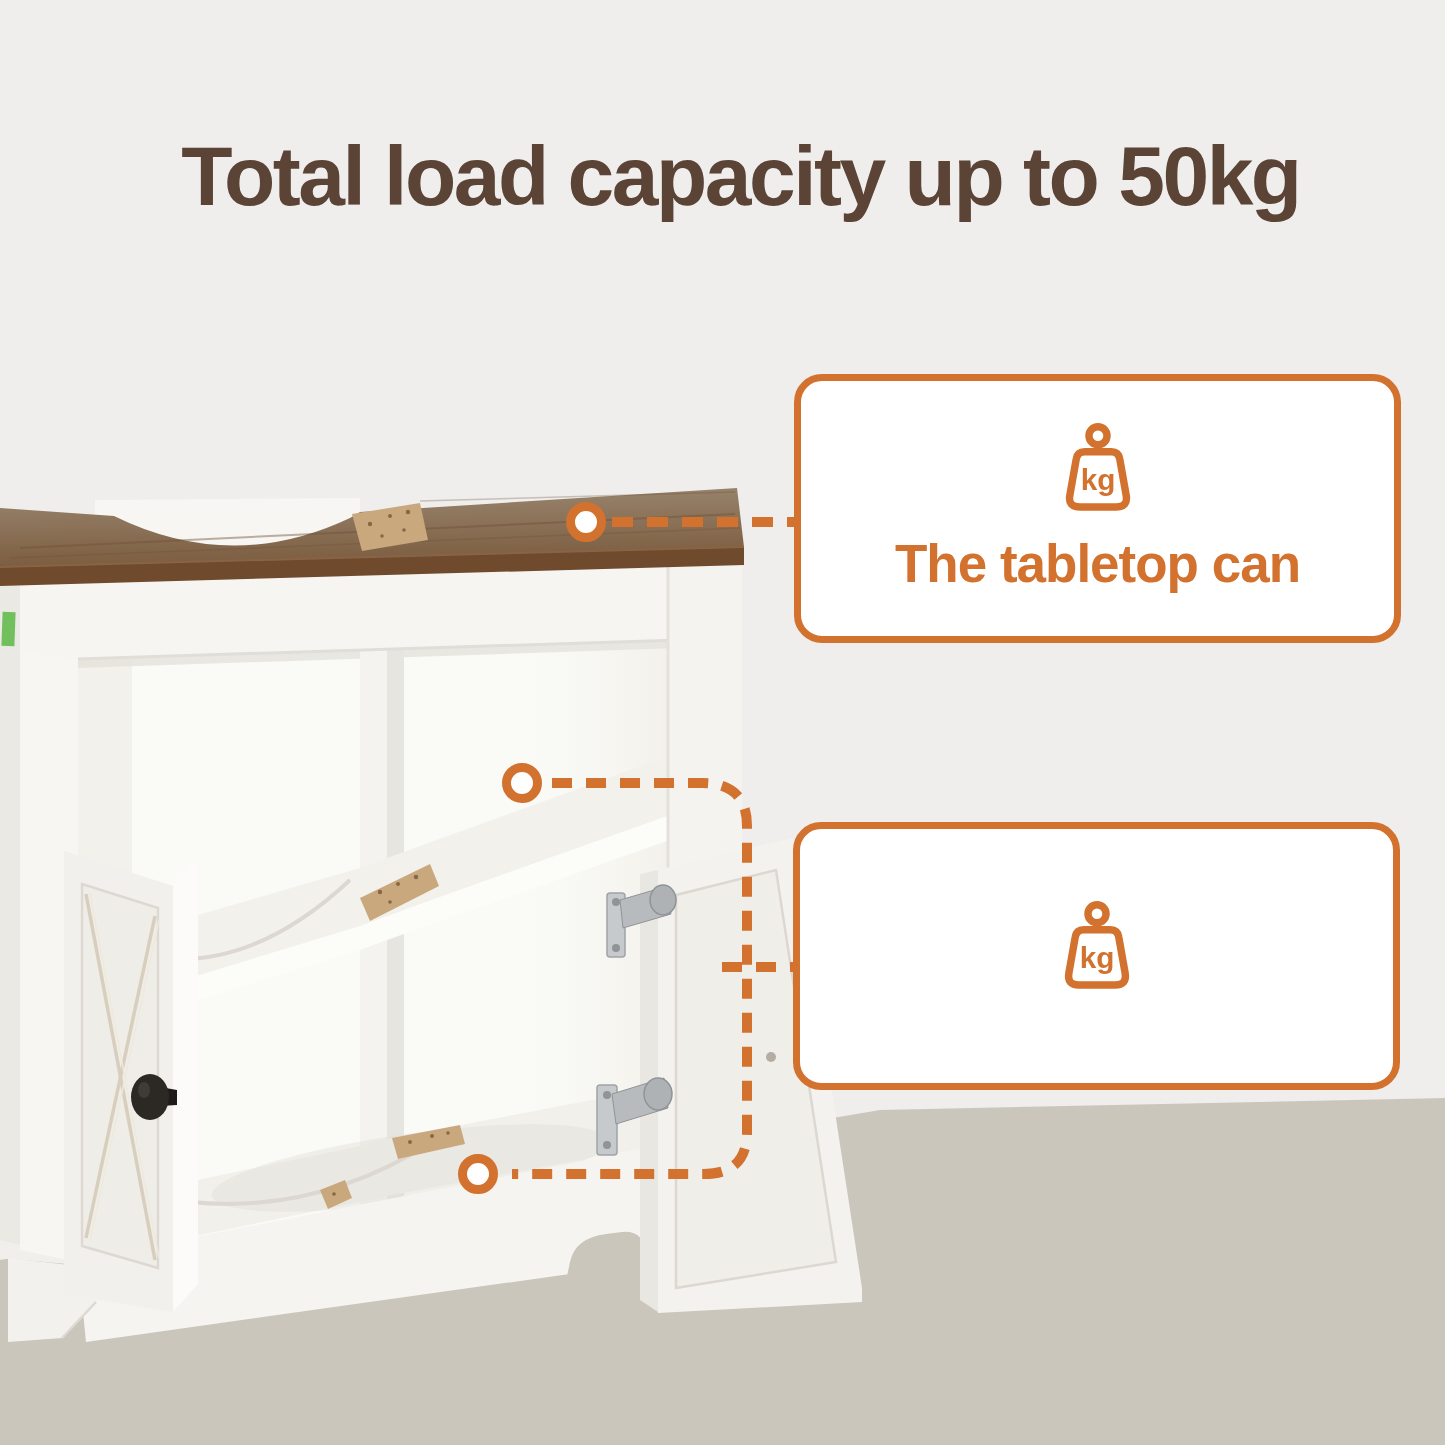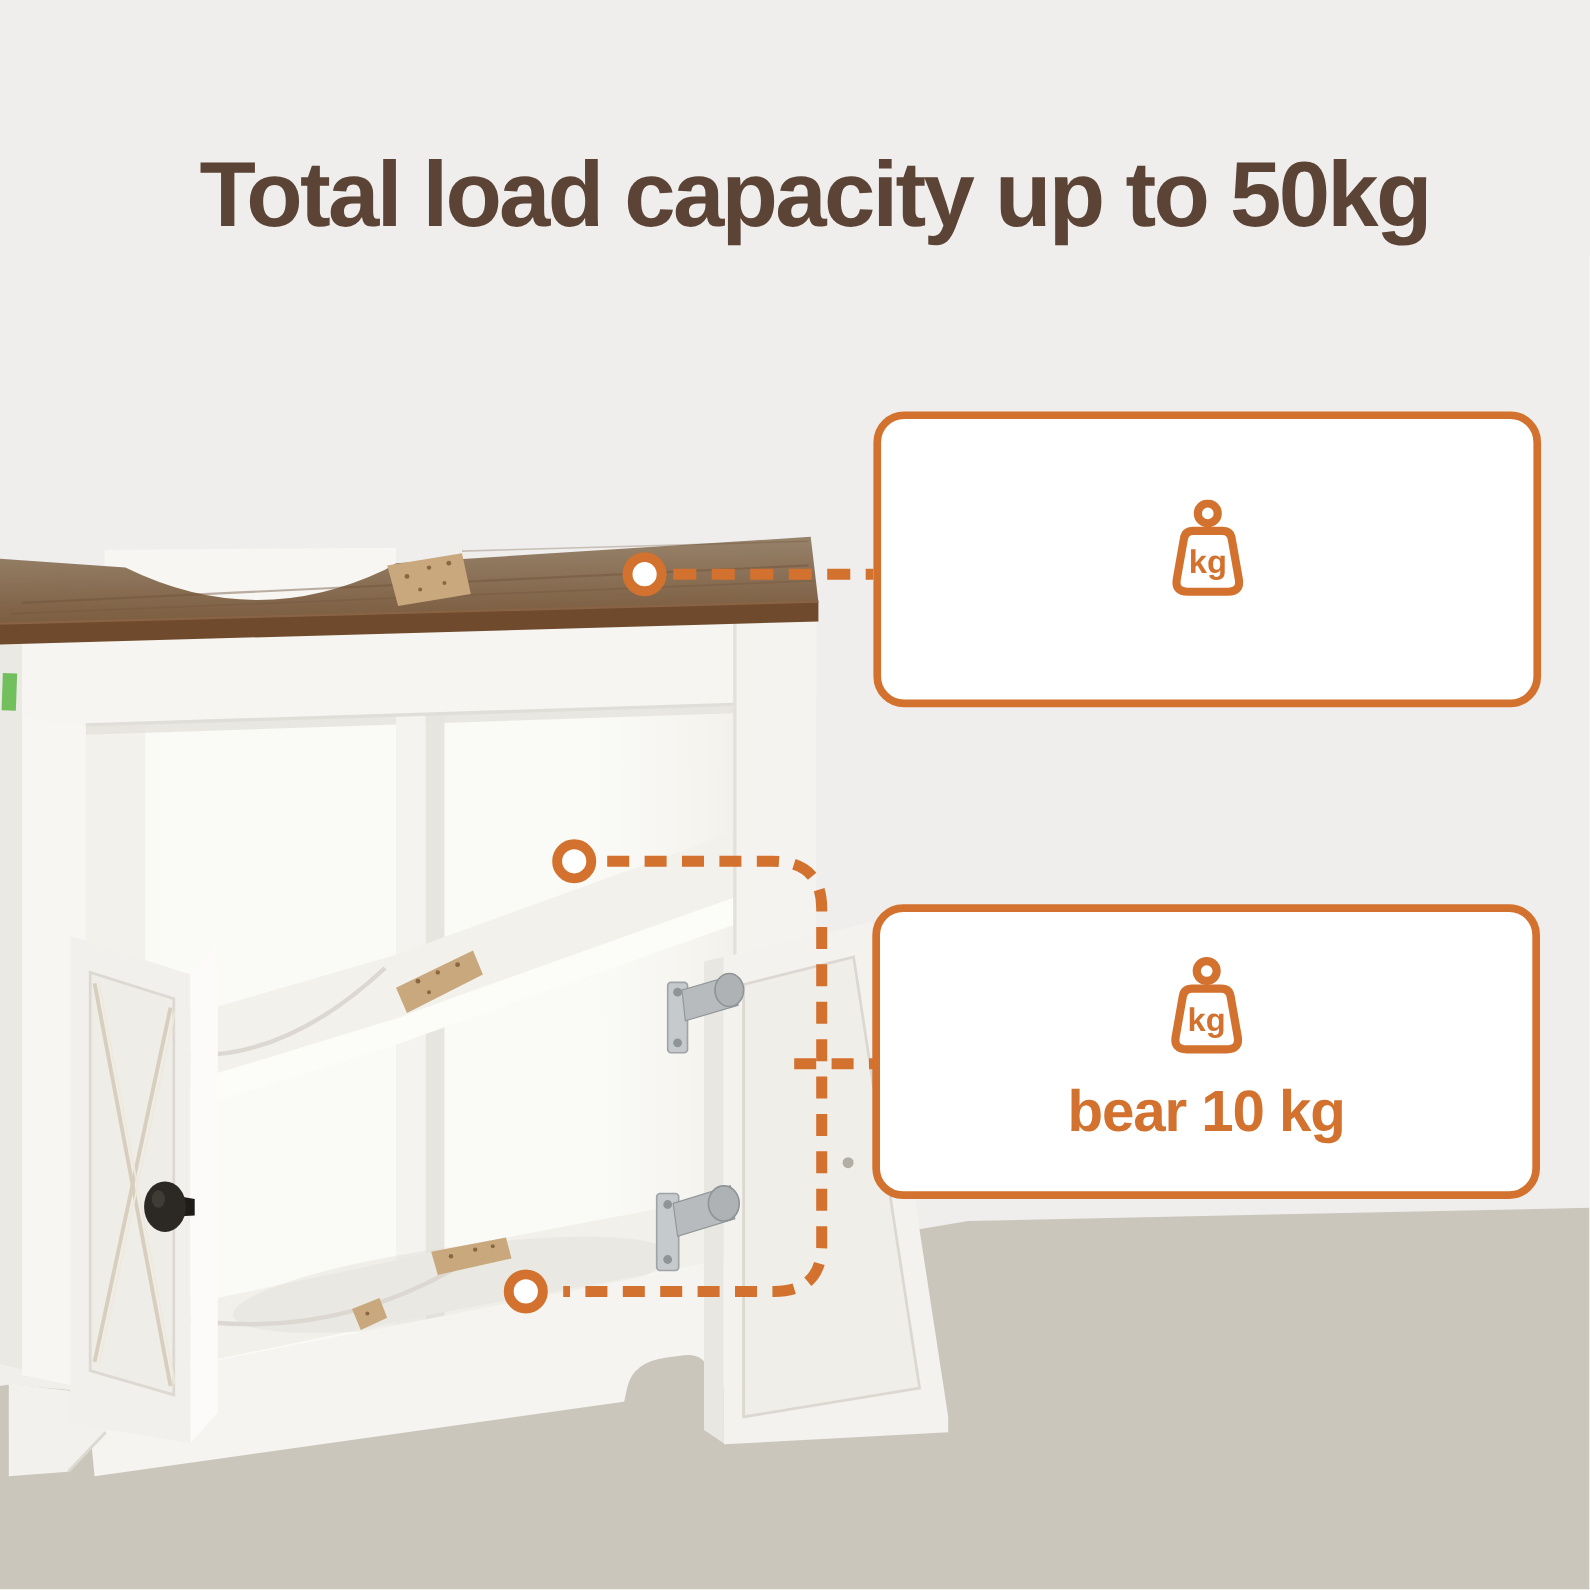--- a/index.html
+++ b/index.html
@@ -172,24 +172,24 @@
   </svg>
 
   <div class="page-title">Total load capacity up to 50kg</div>
 
   <div class="callout box1">
     <svg class="weight-icon" viewBox="0 0 100 96" xmlns="http://www.w3.org/2000/svg">
       <circle cx="50" cy="12" r="8.5" fill="none" stroke="currentColor" stroke-width="7"></circle>
       <path d="M37.5,27 H62.5 Q69.5,27 70.5,34 L76.5,68 Q78.5,79 67,79 H33 Q21.5,79 23.5,68 L29.5,34 Q30.5,27 37.5,27 Z" fill="none" stroke="currentColor" stroke-width="7" stroke-linejoin="round"></path>
       <text x="50" y="63" font-size="28" font-weight="bold" text-anchor="middle" fill="currentColor" font-family="Liberation Sans, sans-serif">kg</text>
     </svg>
+    <div class="line">The tabletop can</div>
   </div>
 
   <div class="callout box2">
     <svg class="weight-icon" viewBox="0 0 100 96" xmlns="http://www.w3.org/2000/svg">
       <circle cx="50" cy="12" r="8.5" fill="none" stroke="currentColor" stroke-width="7"></circle>
       <path d="M37.5,27 H62.5 Q69.5,27 70.5,34 L76.5,68 Q78.5,79 67,79 H33 Q21.5,79 23.5,68 L29.5,34 Q30.5,27 37.5,27 Z" fill="none" stroke="currentColor" stroke-width="7" stroke-linejoin="round"></path>
       <text x="50" y="63" font-size="28" font-weight="bold" text-anchor="middle" fill="currentColor" font-family="Liberation Sans, sans-serif">kg</text>
     </svg>
-    <div class="line">bear 10 kg</div>
   </div>
 
 </div>
 
 </body></html>

